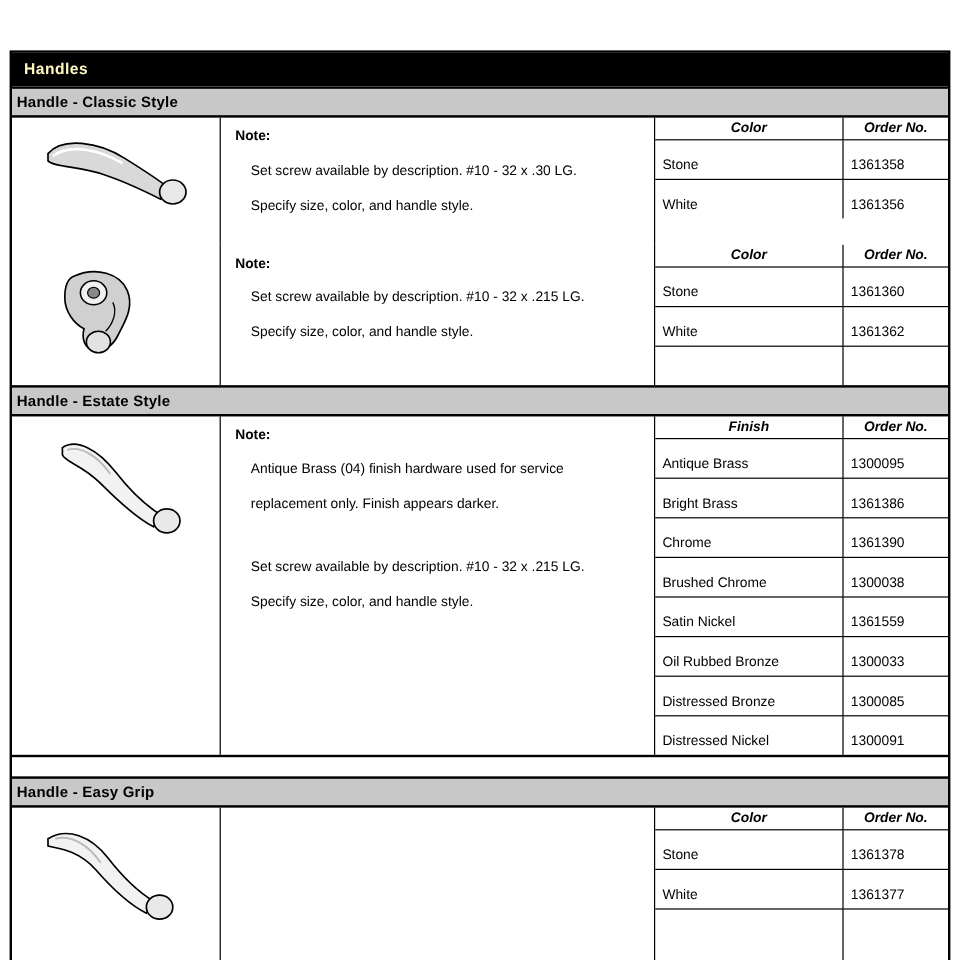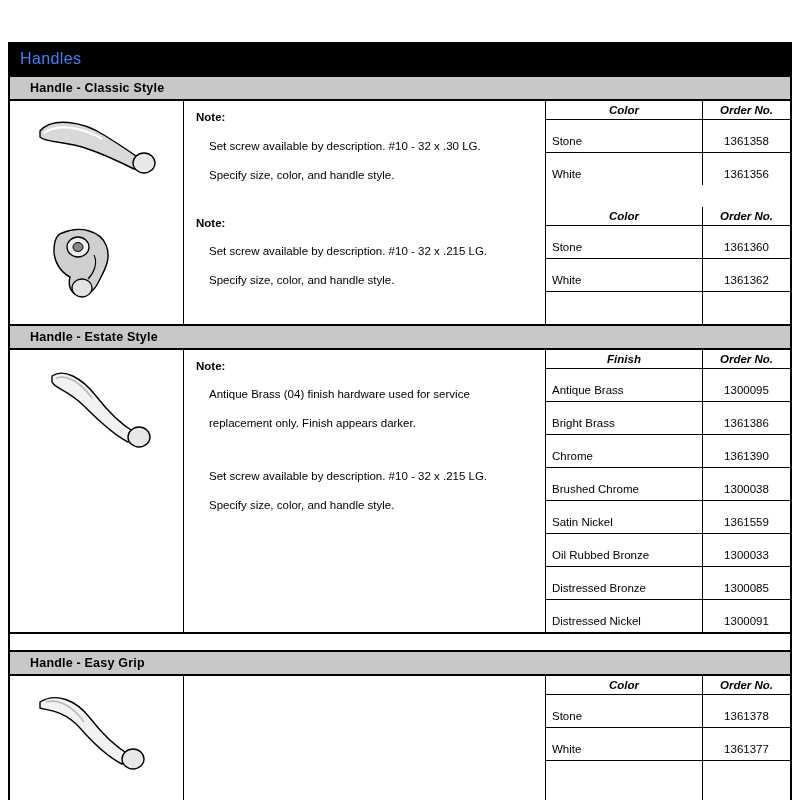--- a/index.html
+++ b/index.html
@@ -18,33 +18,33 @@
     position: absolute;
     left: 8px;
     top: 42px;
     width: 784px;
     border: 2px solid #000000;
     box-sizing: border-box;
     background: #ffffff;
   }
   .page-title-bar {
     background: #000000;
-    color: #3b82f6;
-    font-weight: normal;
-    font-size: 16px;
+    color: #fef9c3;
+    font-weight: bold;
+    font-size: 13px;
     padding: 6px 10px 7px 10px;
     letter-spacing: 0.4px;
   }
   .section-header {
     background: #c8c8c8;
     border-top: 2px solid #000000;
     border-bottom: 2px solid #000000;
     font-weight: bold;
     font-size: 12.5px;
-    padding: 4px 8px 4px 20px;
+    padding: 4px 8px 4px 4px;
     letter-spacing: 0.2px;
   }
   .section-body {
     display: flex;
     width: 100%;
     box-sizing: border-box;
   }
   .cell-image {
     width: 174px;
     flex: 0 0 174px;
@@ -91,21 +91,21 @@
     font-style: italic;
   }
   table.order th.col-a { border-right: 1px solid #000000; width: 148px; }
   table.order td {
     padding: 13px 6px 3px 6px;
     border-bottom: 1px solid #000000;
     font-size: 11.5px;
     height: 16px;
   }
   table.order td.col-a { border-right: 1px solid #000000; text-align: left; }
-  table.order td.col-b { text-align: center; margin-left: 29px; }
+  table.order td.col-b { text-align: left; margin-left: 29px; }
   table.order tr:last-child td { border-bottom: none; }
   .section-wrap { position: relative; }
   .gap-block {
     height: 16px;
     background: #ffffff;
     border-top: 2px solid #000000;
   }
   .handle-svg { display: block; margin: 0 auto; }
 </style>
 </head>

